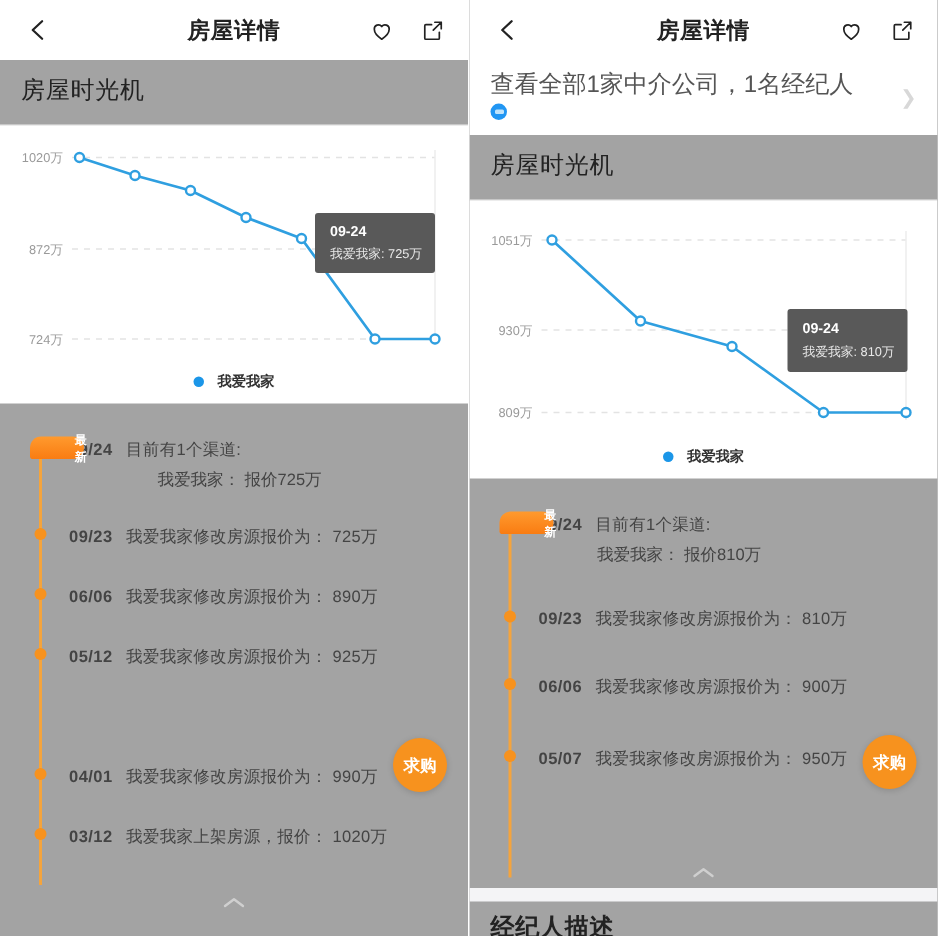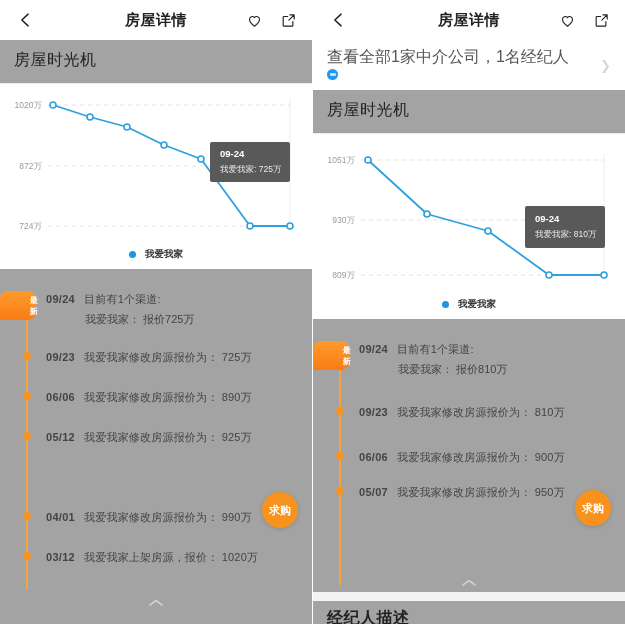--- a/index.html
+++ b/index.html
@@ -70,21 +70,21 @@
   .timeline { position:relative; padding:6px 0 0 0; }
   .tl-item { position:relative; display:flex; align-items:flex-start; min-height:0; }
   .tl-rail {
     position:absolute; left:26px; top:0; bottom:0; width:1.5px; background:#f5a43c;
   }
   .tl-dot {
     position:absolute; left:22.5px; width:8px; height:8px; border-radius:50%;
     background:#f7921e; z-index:2;
   }
   .tl-badge {
-    position:absolute; left:0; width:36px; height:29px;
+    position:absolute; left:20px; width:36px; height:15px;
     background:linear-gradient(180deg,#ff9a2e,#f97c12);
     border-radius:8px 8px 8px 2px; z-index:3;
     display:flex; align-items:center; justify-content:center;
     color:#fff; font-size:8px; font-weight:700; letter-spacing:.5px;padding-left:32px;
   }
   .tl-body { padding-left:46px; }
   .tl-date { font-size:11px; color:#444; font-weight:600; letter-spacing:.3px; }
   .tl-text { font-size:11px; color:#444; letter-spacing:.2px; }
   .tl-line { display:flex; gap:9px; align-items:baseline; }
   .tl-sub { font-size:11px; color:#444; padding-top:5px; }
@@ -176,21 +176,21 @@
 
   <div class="timeline" id="tl-left" style="position: absolute; inset: 0px;">
       <div class="tl-rail" style="top: 298px; bottom: auto; height: 292px;"></div>
       <div class="tl-item" style="position: absolute; left: 0px; right: 0px; top: 292px;">
         <div class="tl-badge" style="top: -1px;">最新</div>
         <div class="tl-body">
           <div class="tl-line">
             <span class="tl-date">09/24</span>
             <span class="tl-text">目前有1个渠道:</span>
           </div>
-          <div class="tl-sub" style="margin-left: 39px;">我爱我家： 报价725万</div>
+          <div class="tl-sub" style="margin-left: 59px;">我爱我家： 报价725万</div>
         </div>
       </div>
       <div class="tl-item" style="position: absolute; left: 0px; right: 0px; top: 350px;">
         <div class="tl-dot" style="top: 2px;"></div>
         <div class="tl-body">
           <div class="tl-line">
             <span class="tl-date">09/23</span>
             <span class="tl-text">我爱我家修改房源报价为： 725万</span>
           </div>
         </div>
@@ -328,21 +328,21 @@
       </div>
       <div class="tl-item" style="position: absolute; left: 0px; right: 0px; top: 450px;">
         <div class="tl-dot" style="top: 2px;"></div>
         <div class="tl-body">
           <div class="tl-line">
             <span class="tl-date">06/06</span>
             <span class="tl-text">我爱我家修改房源报价为： 900万</span>
           </div>
         </div>
       </div>
-      <div class="tl-item" style="position: absolute; left: 0px; right: 0px; top: 485px; text-align: right;">
+      <div class="tl-item" style="position: absolute; left: 0px; right: 0px; top: 498px; text-align: right;">
         <div class="tl-dot" style="top: 2px;"></div>
         <div class="tl-body">
           <div class="tl-line">
             <span class="tl-date">05/07</span>
             <span class="tl-text">我爱我家修改房源报价为： 950万</span>
           </div>
         </div>
       </div>
     </div>
 

